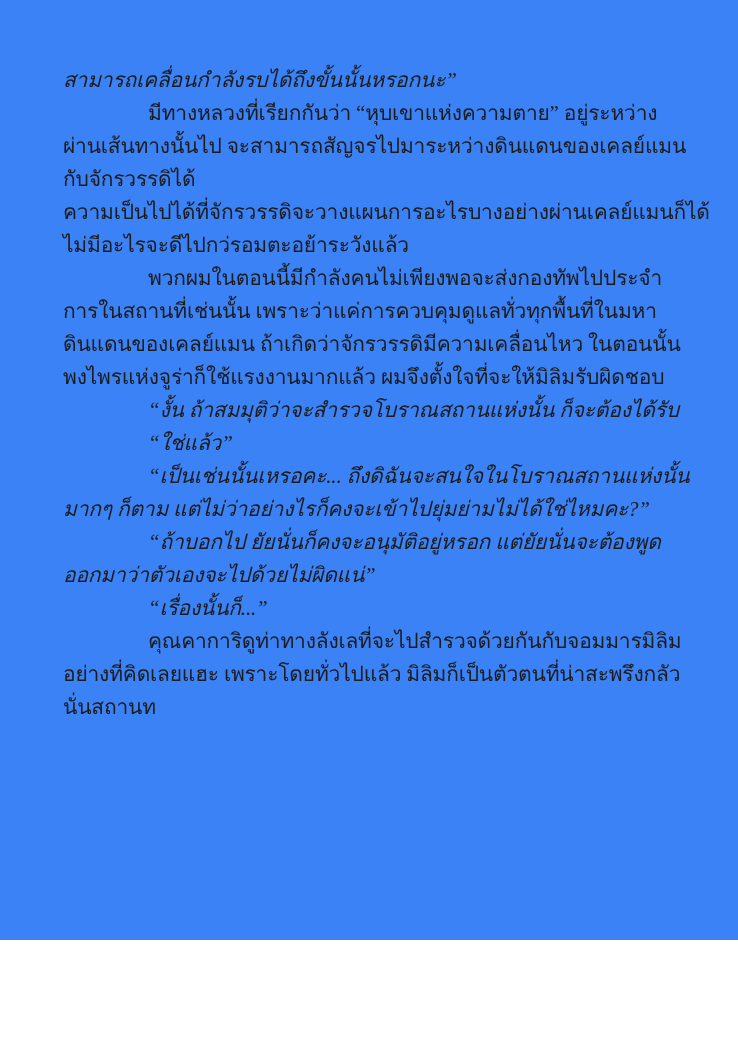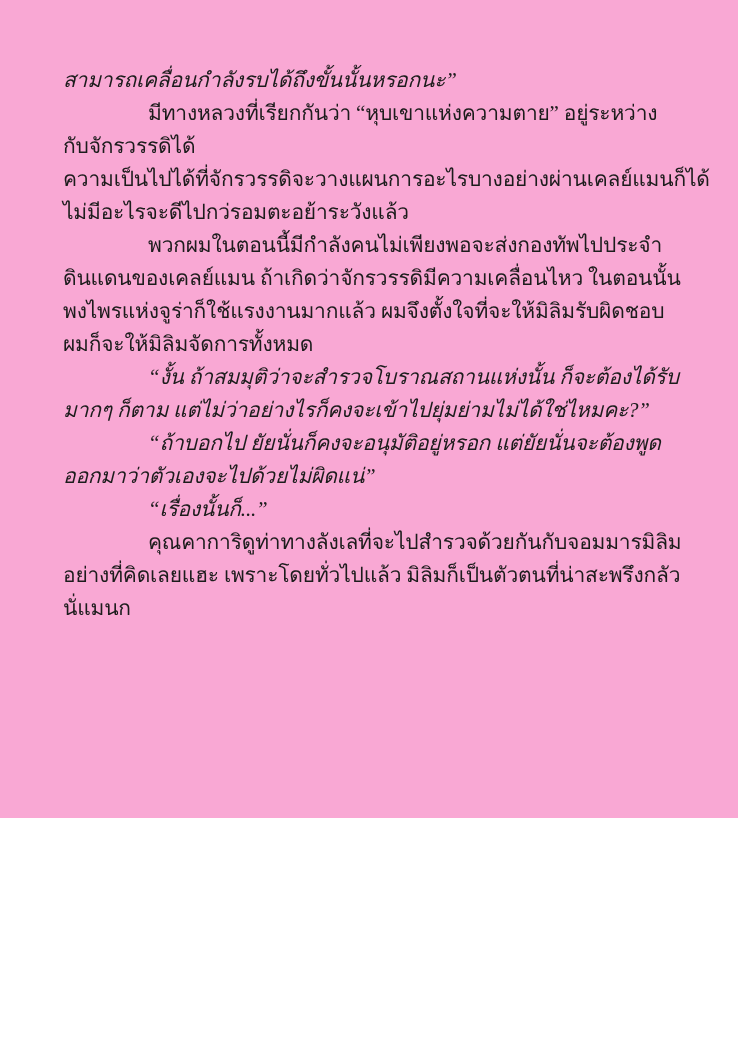--- a/index.html
+++ b/index.html
@@ -3,22 +3,22 @@
 <meta charset="utf-8">
 <style>
   html, body {
     margin: 0;
     padding: 0;
     background: #ffffff;
   }
   .page {
     position: relative;
     width: 738px;
-    height: 818px;
-    background: #f9a8d4;
+    height: 940px;
+    background: #3b82f6;
     overflow: hidden;
     color: #1c1c1c;
     font-family: "Liberation Serif", "DejaVu Serif", serif;
   }
   .text-block {
     position: absolute;
     left: 63px;
     top: 64px;
     width: 589px;
   }
@@ -47,31 +47,34 @@
     color: #111111;
   }
 </style>
 </head>
 <body>
 
 <div class="page">
   <div class="text-block">
     <div class="ln it">สามารถเคลื่อนกำลังรบได้ถึงขั้นนั้นหรอกนะ”</div>
     <div class="ln ind j">มีทางหลวงที่เรียกกันว่า “หุบเขาแห่งความตาย” อยู่ระหว่าง</div>
+    <div class="ln j">ผ่านเส้นทางนั้นไป จะสามารถสัญจรไปมาระหว่างดินแดนของเคลย์แมน</div>
     <div class="ln">กับจักรวรรดิได้</div>
     <div class="ln j">ความเป็นไปได้ที่จักรวรรดิจะวางแผนการอะไรบางอย่างผ่านเคลย์แมนก็ได้</div>
     <div class="ln">ไม่มีอะไรจะดีไปกว่รอมตะอย้าระวังแล้ว</div>
     <div class="ln ind j">พวกผมในตอนนี้มีกำลังคนไม่เพียงพอจะส่งกองทัพไปประจำ</div>
+    <div class="ln j">การในสถานที่เช่นนั้น เพราะว่าแค่การควบคุมดูแลทั่วทุกพื้นที่ในมหา</div>
     <div class="ln j">ดินแดนของเคลย์แมน ถ้าเกิดว่าจักรวรรดิมีความเคลื่อนไหว ในตอนนั้น</div>
     <div class="ln j">พงไพรแห่งจูร่าก็ใช้แรงงานมากแล้ว ผมจึงตั้งใจที่จะให้มิลิมรับผิดชอบ</div>
-    <div class="ln">ผมก็จะให้มิลิมจัดการทั้งหมด</div>
     <div class="ln ind it j">“งั้น ถ้าสมมุติว่าจะสำรวจโบราณสถานแห่งนั้น ก็จะต้องได้รับ</div>
+    <div class="ln ind it">“ใช่แล้ว”</div>
+    <div class="ln ind it j">“เป็นเช่นนั้นเหรอคะ... ถึงดิฉันจะสนใจในโบราณสถานแห่งนั้น</div>
     <div class="ln it">มากๆ ก็ตาม แต่ไม่ว่าอย่างไรก็คงจะเข้าไปยุ่มย่ามไม่ได้ใช่ไหมคะ?”</div>
     <div class="ln ind it j">“ถ้าบอกไป ยัยนั่นก็คงจะอนุมัติอยู่หรอก แต่ยัยนั่นจะต้องพูด</div>
     <div class="ln it">ออกมาว่าตัวเองจะไปด้วยไม่ผิดแน่”</div>
     <div class="ln ind it">“เรื่องนั้นก็...”</div>
     <div class="ln ind j">คุณคาการิดูท่าทางลังเลที่จะไปสำรวจด้วยกันกับจอมมารมิลิม</div>
     <div class="ln j">อย่างที่คิดเลยแฮะ เพราะโดยทั่วไปแล้ว มิลิมก็เป็นตัวตนที่น่าสะพรึงกลัว</div>
-    <div class="ln">นั่แมนก</div>
+    <div class="ln">นั่นสถานท</div>
   </div>
 
   <div class="page-number">80</div>
 </div>
 
 </body></html>

